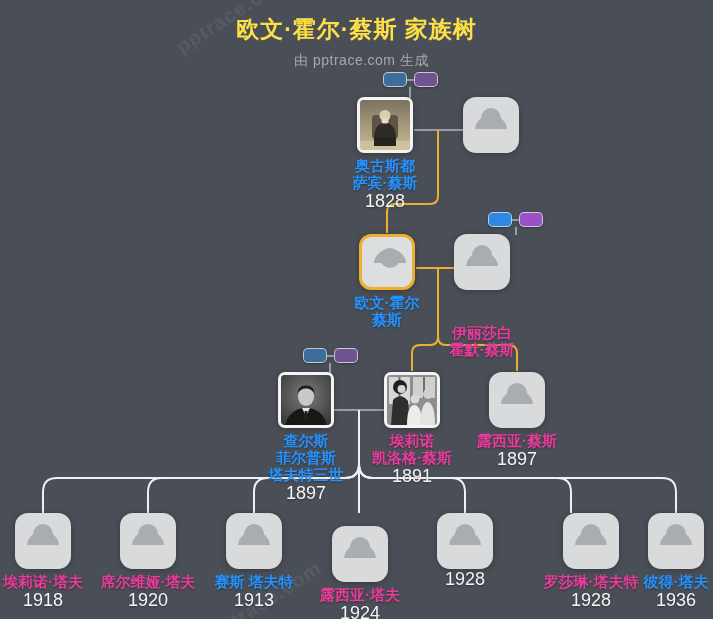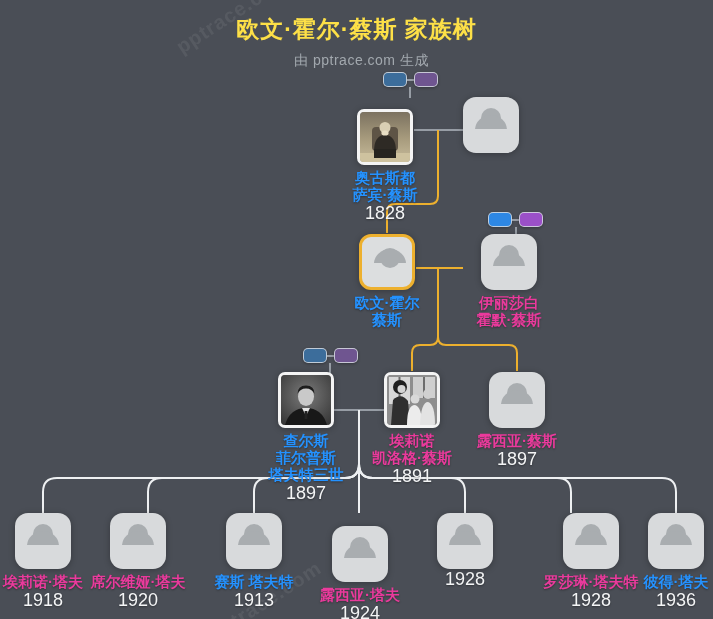--- a/index.html
+++ b/index.html
@@ -102,21 +102,21 @@
     <span class="pill blue-bright"></span>
     <span class="pill-link"></span>
     <span class="pill purple-bright"></span>
   </div>
   <div class="pills" style="left:303px;top:348px;">
     <span class="pill blue-muted"></span>
     <span class="pill-link"></span>
     <span class="pill purple-muted"></span>
   </div>
 
-  <div class="person" style="left:310px;top:109px;width:150px;">
+  <div class="person" style="left:310px;top:97px;width:150px;">
     <div class="avatar photo">
       <svg viewBox="0 0 50 50">
         <defs>
             <linearGradient id="sep" x1="0" y1="0" x2="0" y2="1">
           <stop offset="0" stop-color="#7c7260"></stop>
               <stop offset="0.55" stop-color="#a89c7e"></stop>
               <stop offset="1" stop-color="#c7bb9b"></stop>
         </linearGradient>
           </defs>
         <rect width="50" height="50" fill="url(#sep)"></rect>
@@ -146,21 +146,21 @@
     <div class="avatar highlight">
       <span class="av-head"></span>
       <span class="av-body"></span>
     </div>
     <div class="nm blue">
       <div>欧文·霍尔</div>
       <div>蔡斯</div>
     </div>
   </div>
 
-  <div class="person" style="left:434px;top:234px;width:150px;">
+  <div class="person" style="left:407px;top:234px;width:150px;gap:30px;">
     <div class="avatar">
       <span class="av-head"></span>
       <span class="av-body"></span>
     </div>
     <div class="nm pink">
       <div>伊丽莎白</div>
       <div>霍默·蔡斯</div>
     </div>
   </div>
 
@@ -228,21 +228,21 @@
     <div class="avatar">
       <span class="av-head"></span>
       <span class="av-body"></span>
     </div>
     <div class="nm pink">
       <div>埃莉诺·塔夫</div>
     </div>
     <div class="year">1918</div>
   </div>
 
-  <div class="person" style="left:83px;top:513px;width:110px;">
+  <div class="person" style="left:93px;top:513px;width:110px;">
     <div class="avatar">
       <span class="av-head"></span>
       <span class="av-body"></span>
     </div>
     <div class="nm pink">
       <div>席尔维娅·塔夫</div>
     </div>
     <div class="year">1920</div>
   </div>
 

